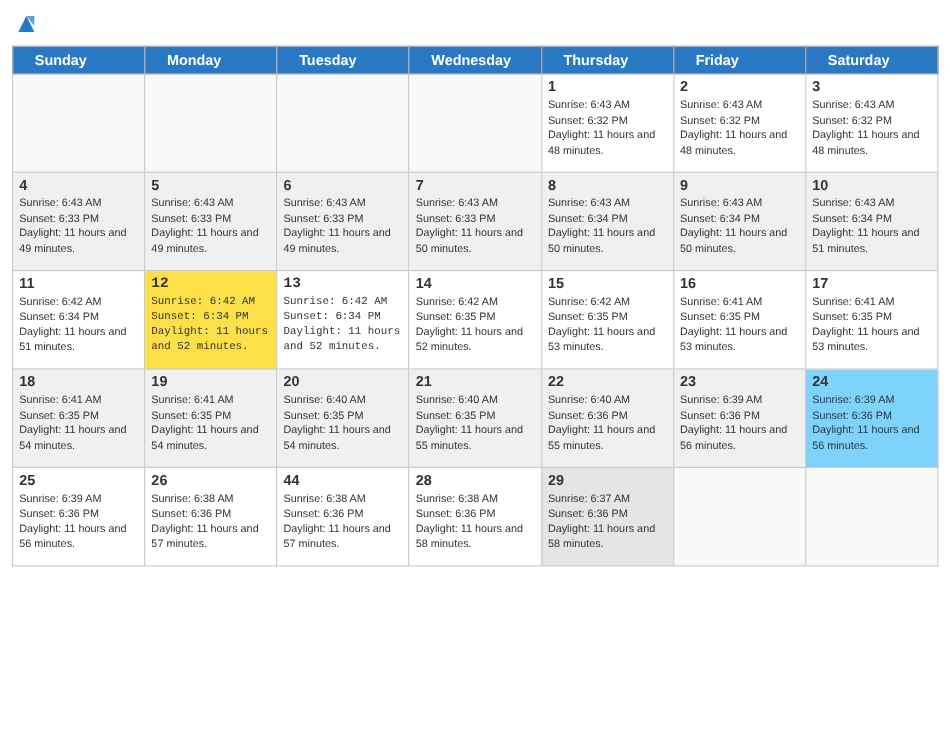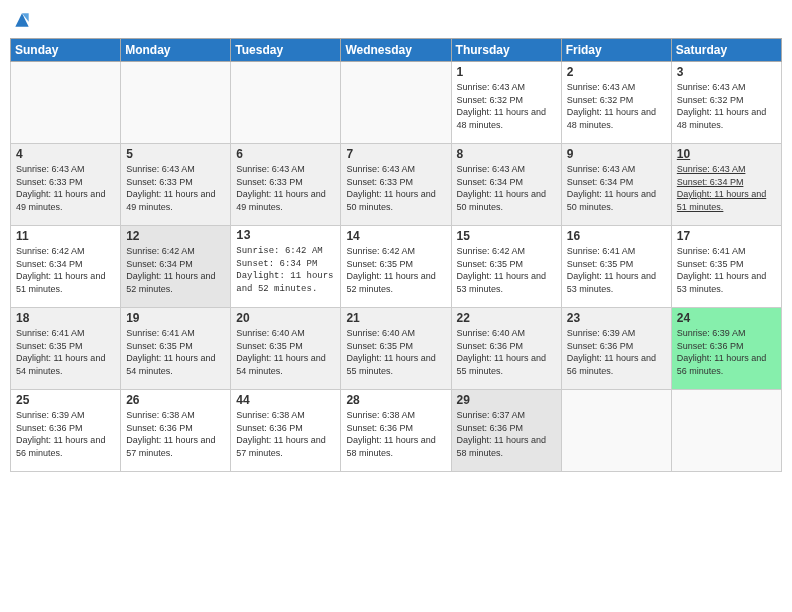--- a/index.html
+++ b/index.html
@@ -61,21 +61,21 @@
     }
     .calendar {
       width: 100%;
       border-collapse: collapse;
       table-layout: fixed;
     }
     .calendar th {
       background-color: #2878c3;
       color: #fff;
       text-align: left;
-      padding: 4px 4px;
+      padding: 4px 18px;
       font-size: 12px;
       font-weight: bold;
       border: 1px solid #aaa;
     }
     .calendar td {
       border: 1px solid #ccc;
       vertical-align: top;
       padding: 3px 5px;
       font-size: 9.5px;
       color: #333;
@@ -193,35 +193,35 @@
             <div class="day-info" style="white-space: pre-line;">Sunrise: 6:43 AM
 Sunset: 6:34 PM
 Daylight: 11 hours and 50 minutes.</div>
           </td>
           <td style="background-color: rgb(240, 240, 240);">
             <div class="day-number">9</div>
             <div class="day-info" style="white-space: pre-line;">Sunrise: 6:43 AM
 Sunset: 6:34 PM
 Daylight: 11 hours and 50 minutes.</div>
           </td>
-          <td style="background-color: rgb(240, 240, 240); text-decoration: underline;">
+          <td style="background-color: rgb(240, 240, 240);">
             <div class="day-number">10</div>
             <div class="day-info" style="white-space: pre-line;">Sunrise: 6:43 AM
 Sunset: 6:34 PM
 Daylight: 11 hours and 51 minutes.</div>
           </td>
         </tr>
         <tr>
           <td style="background-color: rgb(255, 255, 255);">
             <div class="day-number">11</div>
             <div class="day-info" style="white-space: pre-line;">Sunrise: 6:42 AM
 Sunset: 6:34 PM
 Daylight: 11 hours and 51 minutes.</div>
           </td>
-          <td style="background-color: #e5e5e5;">
+          <td style="background-color: #fde047; font-family: Liberation Mono, monospace;">
             <div class="day-number">12</div>
             <div class="day-info" style="white-space: pre-line;">Sunrise: 6:42 AM
 Sunset: 6:34 PM
 Daylight: 11 hours and 52 minutes.</div>
           </td>
           <td style="background-color: rgb(255, 255, 255); font-family: Liberation Mono, monospace;">
             <div class="day-number">13</div>
             <div class="day-info" style="white-space: pre-line;">Sunrise: 6:42 AM
 Sunset: 6:34 PM
 Daylight: 11 hours and 52 minutes.</div>
@@ -281,21 +281,21 @@
             <div class="day-info" style="white-space: pre-line;">Sunrise: 6:40 AM
 Sunset: 6:36 PM
 Daylight: 11 hours and 55 minutes.</div>
           </td>
           <td style="background-color: rgb(240, 240, 240);">
             <div class="day-number">23</div>
             <div class="day-info" style="white-space: pre-line;">Sunrise: 6:39 AM
 Sunset: 6:36 PM
 Daylight: 11 hours and 56 minutes.</div>
           </td>
-          <td style="background-color: #86efac;">
+          <td style="background-color: #7dd3fc;">
             <div class="day-number">24</div>
             <div class="day-info" style="white-space: pre-line;">Sunrise: 6:39 AM
 Sunset: 6:36 PM
 Daylight: 11 hours and 56 minutes.</div>
           </td>
         </tr>
         <tr>
           <td style="background-color: rgb(255, 255, 255); margin-top: 32px;">
             <div class="day-number">25</div>
             <div class="day-info" style="white-space: pre-line;">Sunrise: 6:39 AM

